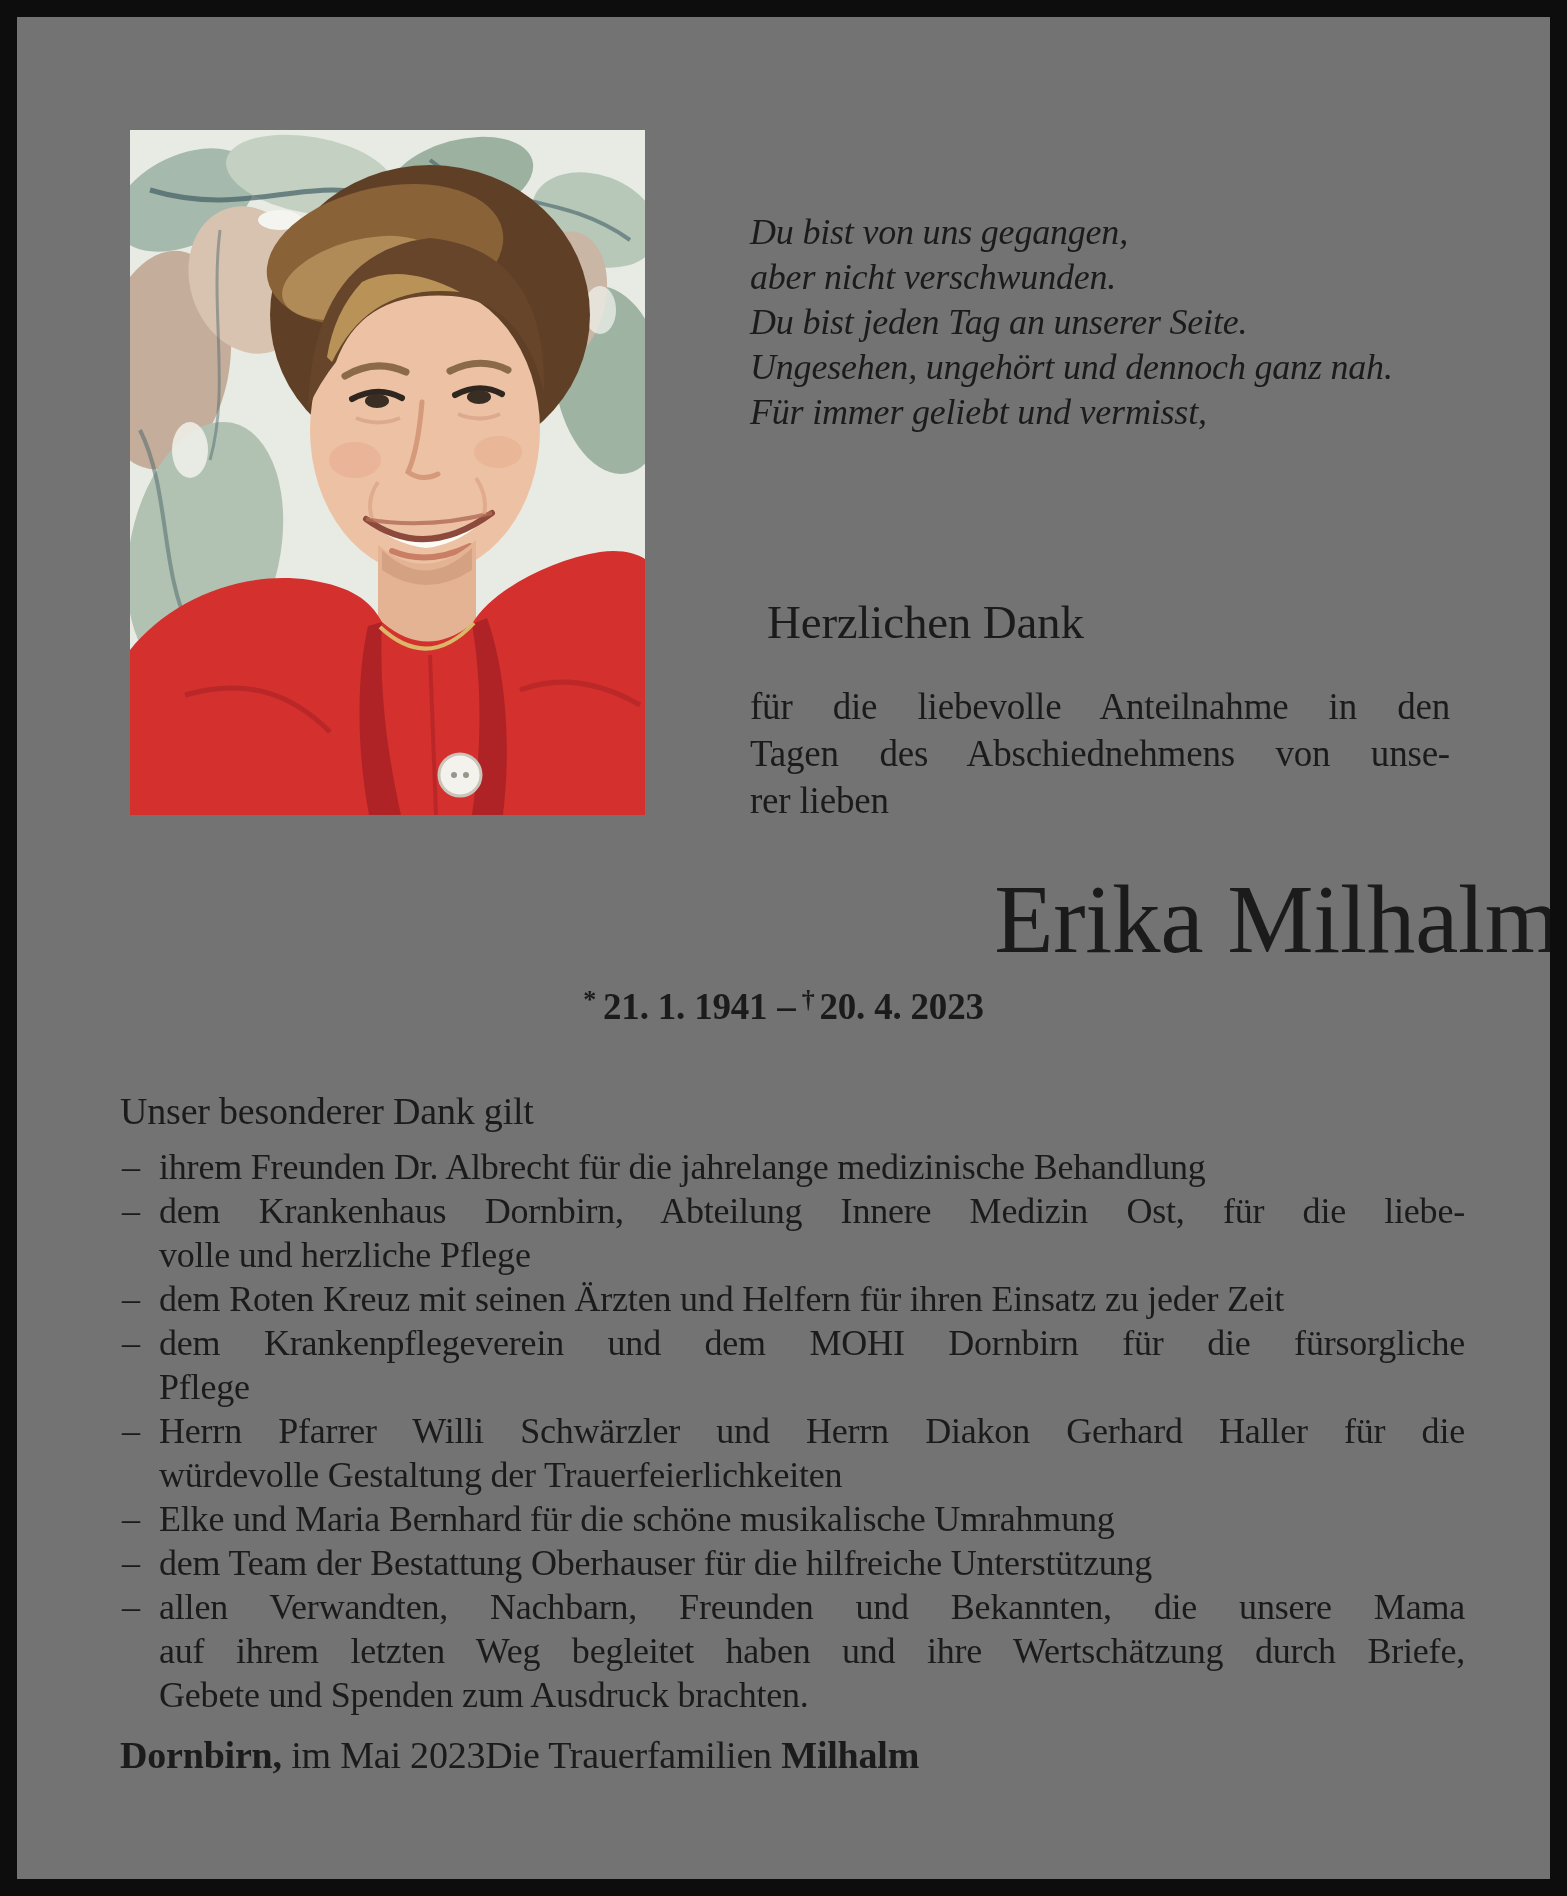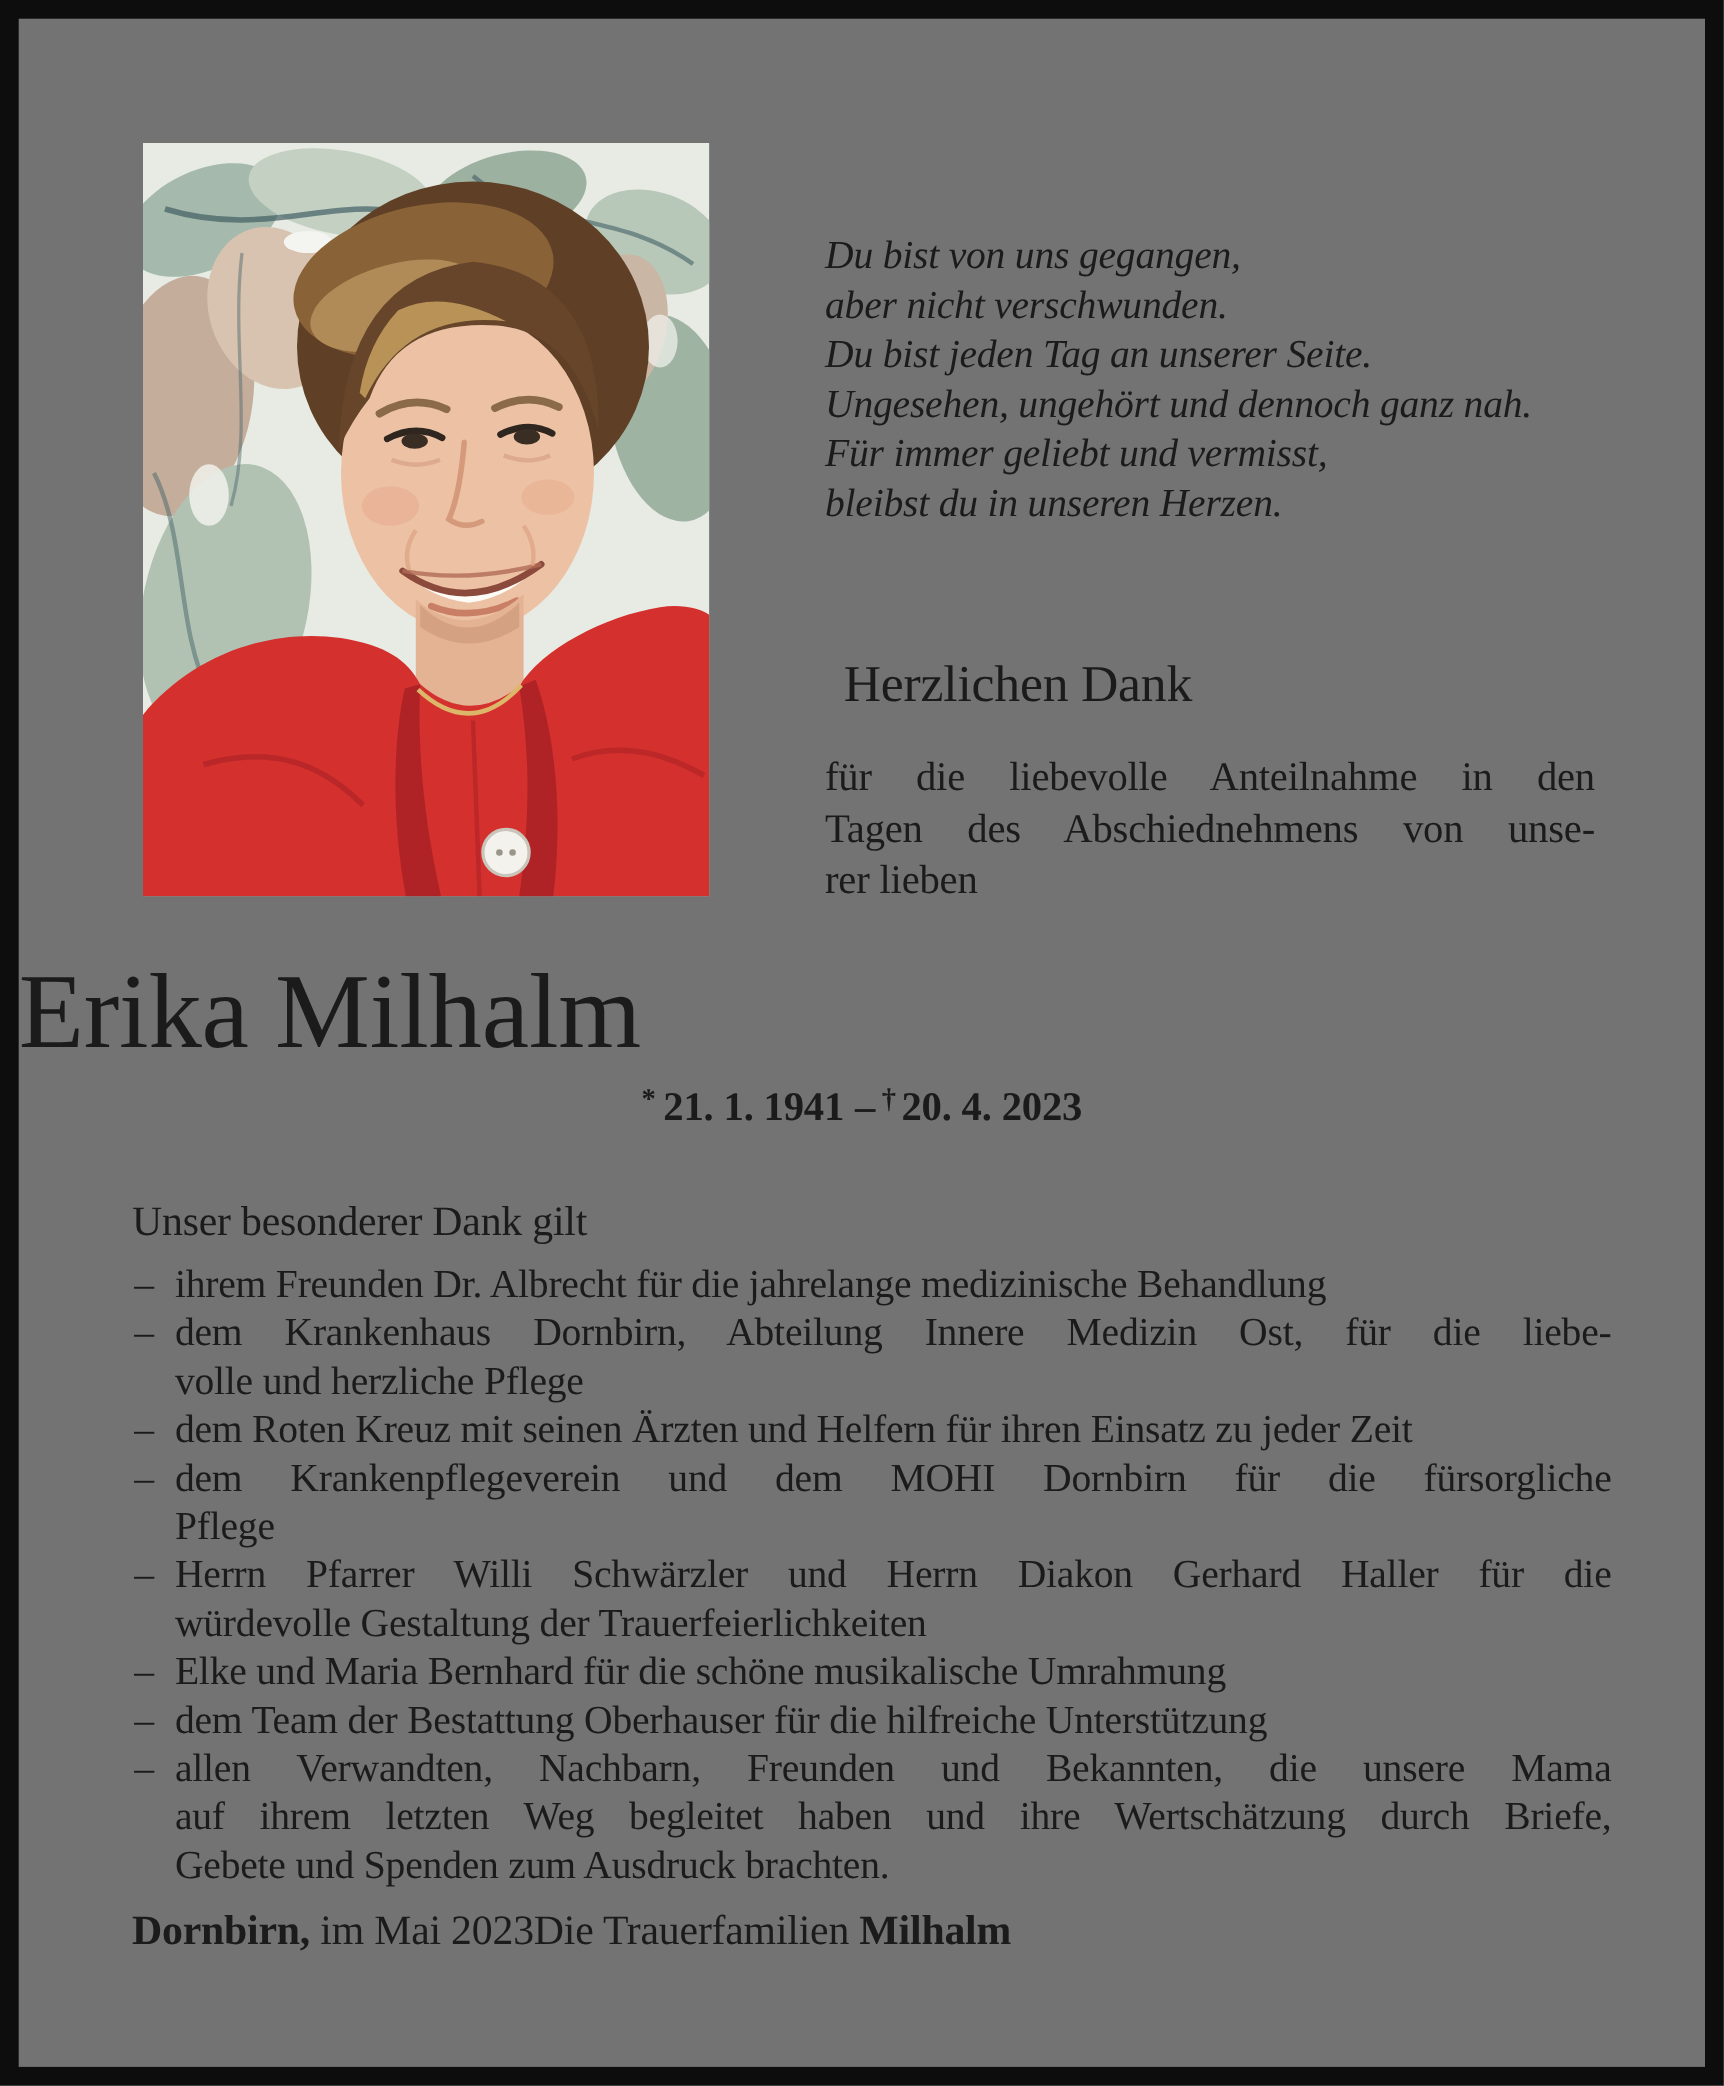--- a/index.html
+++ b/index.html
@@ -37,23 +37,24 @@
   }
   .intro {
     position: absolute; left: 733px; top: 666px;
     width: 700px;
     font-size: 37px; line-height: 47px;
   }
   .iline.j { text-align: justify; text-align-last: justify; }
 
   .name {
     position: absolute; left: 0; top: 850px;
-    width: 100%; text-align: left;
+    width: 100%; text-align: right;
     font-size: 97px; line-height: 1.1;
     white-space: nowrap;
+    padding-left: 10px;
   }
   .dates {
     position: absolute; left: 0; top: 968px;
     width: 100%; text-align: center;
     font-size: 37px; font-weight: bold;
     white-space: nowrap;
   }
   .dates .sym {
     font-size: 26px; position: relative; top: -11px;
   }
@@ -160,21 +161,20 @@
       <circle cx="336" cy="645" r="3" fill="#9a958a"></circle>
     </svg>
   </div>
 
   <div class="poem">
       <div class="poem-line">Du bist von uns gegangen,</div>
       <div class="poem-line">aber nicht verschwunden.</div>
       <div class="poem-line">Du bist jeden Tag an unserer Seite.</div>
       <div class="poem-line">Ungesehen, ungehört und dennoch ganz nah.</div>
       <div class="poem-line">Für immer geliebt und vermisst,</div>
-      <div class="poem-line">bleibst du in unseren Herzen.</div>
     </div>
 
   <div class="heading">Herzlichen Dank</div>
 
   <div class="intro">
       <div class="iline j">für die liebevolle Anteilnahme in den</div>
       <div class="iline j">Tagen des Abschiednehmens von unse-</div>
       <div class="iline">rer lieben</div>
     </div>
 

